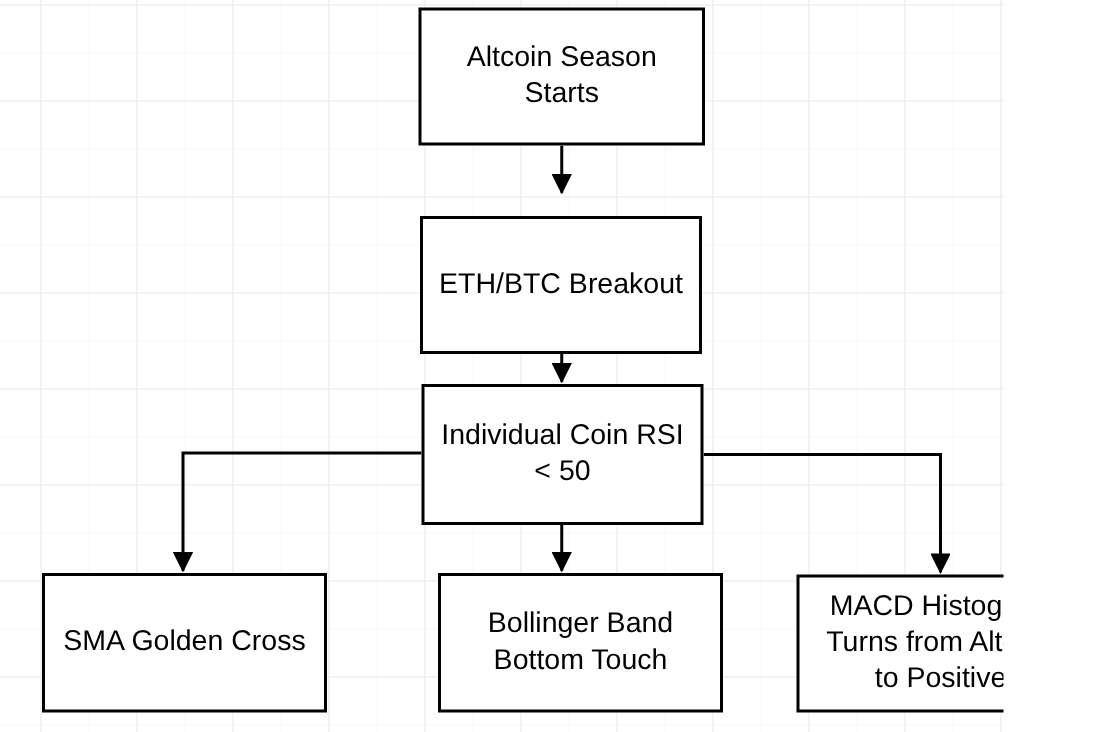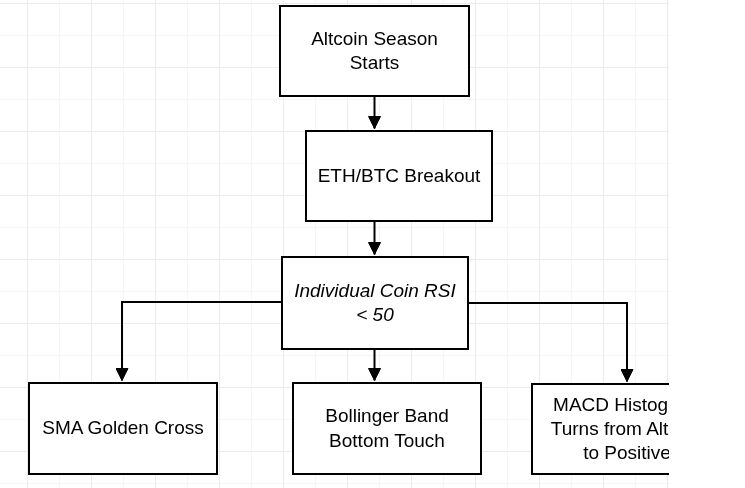--- a/index.html
+++ b/index.html
@@ -26,22 +26,22 @@
     color: #000000;
     display: flex;
     align-items: center;
     justify-content: center;
     text-align: center;
     font-size: 19px;
     line-height: 1.28;
     padding: 2px 8px;
   }
   #node-altcoin       { left: 279px; top: 5px;   width: 191px; height: 92px; }
-  #node-ethbtc        { left: 280px; top: 130px; width: 188px; height: 92px; margin-left: 25px; }
-  #node-rsi           { left: 281px; top: 256px; width: 188px; height: 94px; font-style: italic; }
+  #node-ethbtc        { left: 280px; top: 144px; width: 188px; height: 92px; }
+  #node-rsi           { left: 281px; top: 256px; width: 188px; height: 94px; }
   #node-sma           { left: 28px;  top: 382px; width: 190px; height: 93px; }
   #node-bollinger     { left: 292px; top: 382px; width: 190px; height: 93px; }
   #node-macd          { left: 531px; top: 383px; width: 192px; height: 92px; }
   svg.edges {
     position: absolute;
     left: 0; top: 0;
     width: 745px; height: 488px;
   }
   svg.edges path.connector {
     fill: none;

